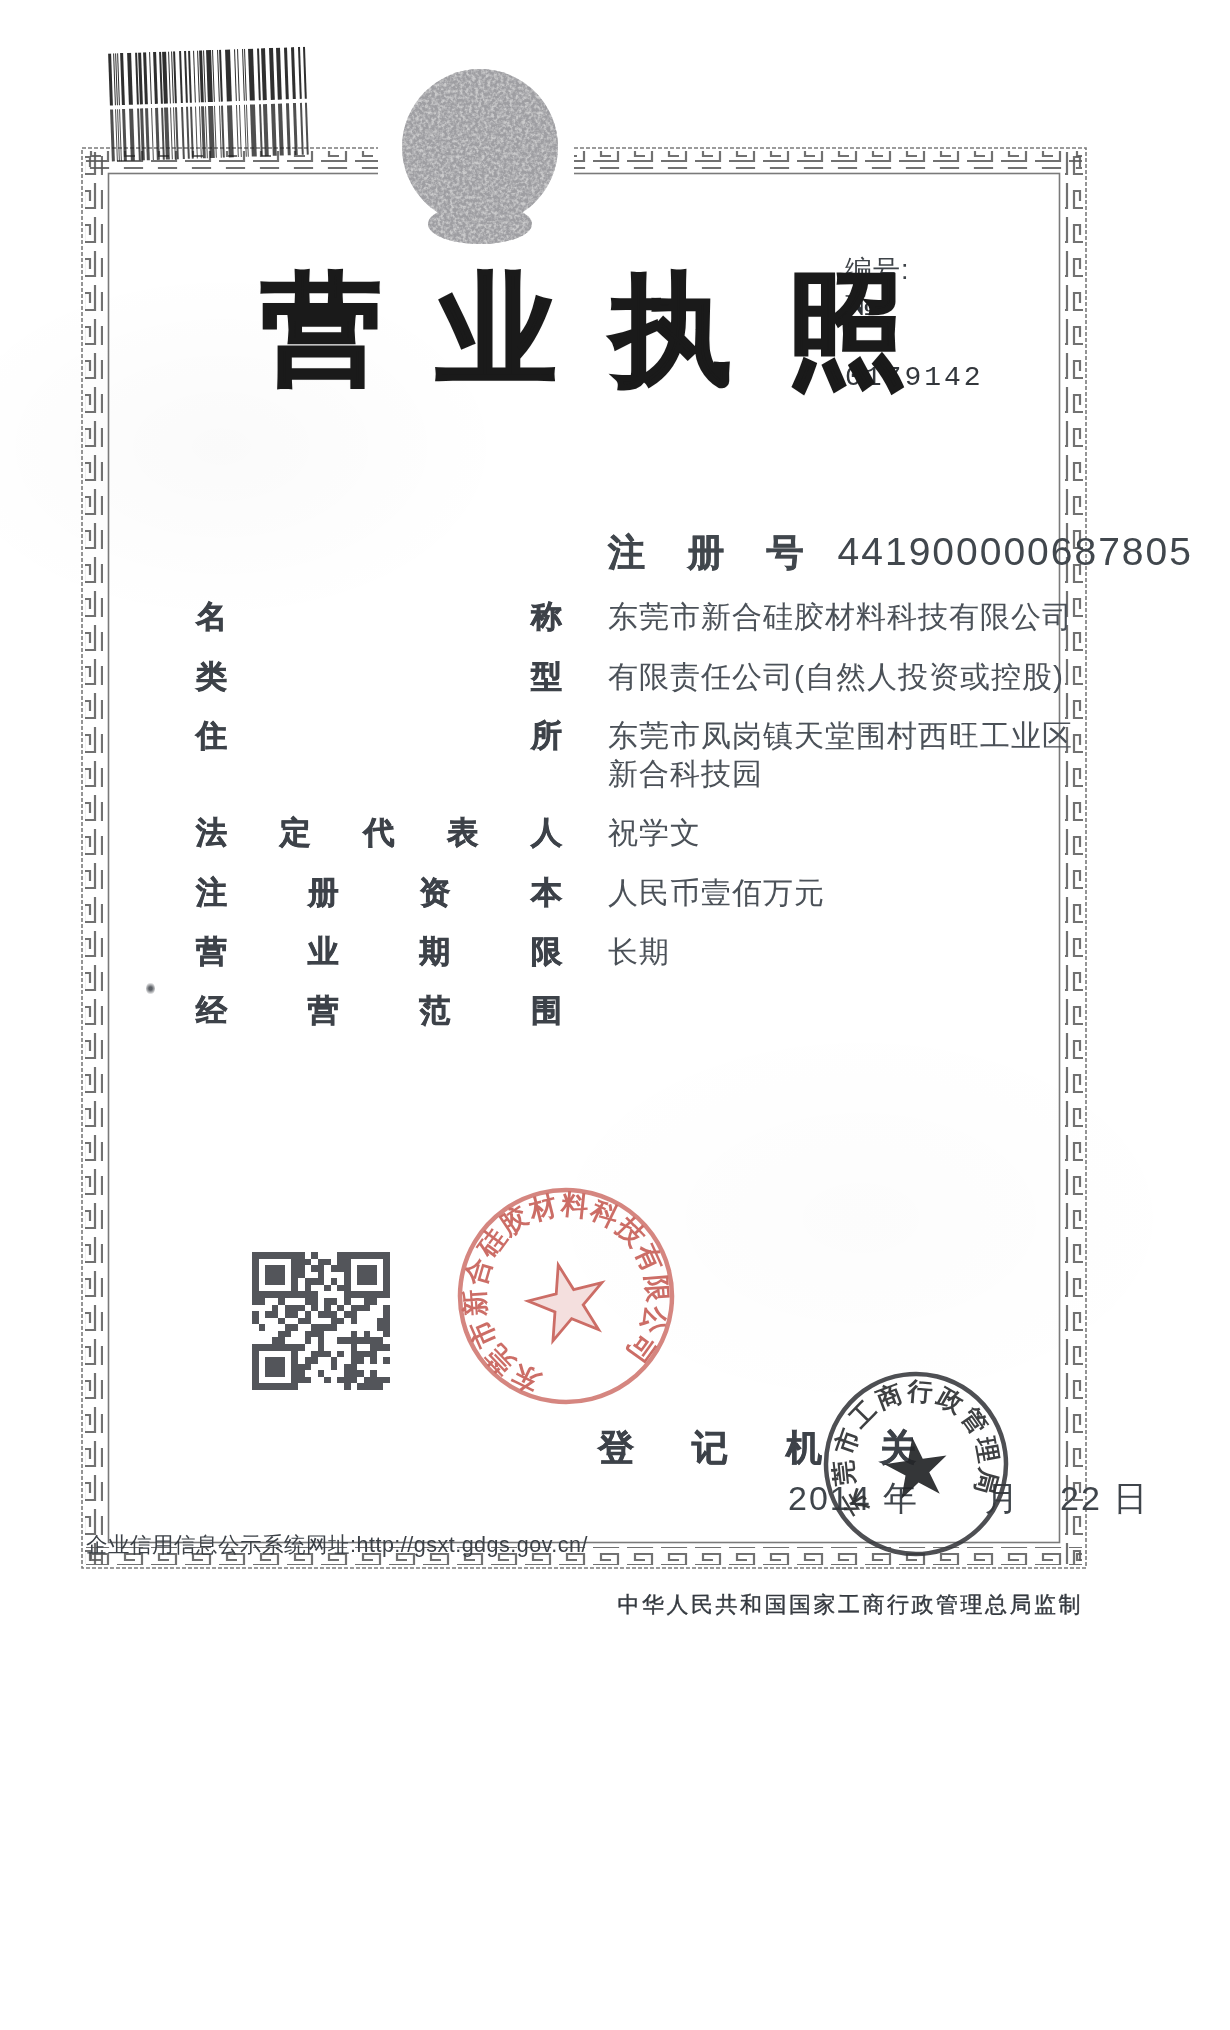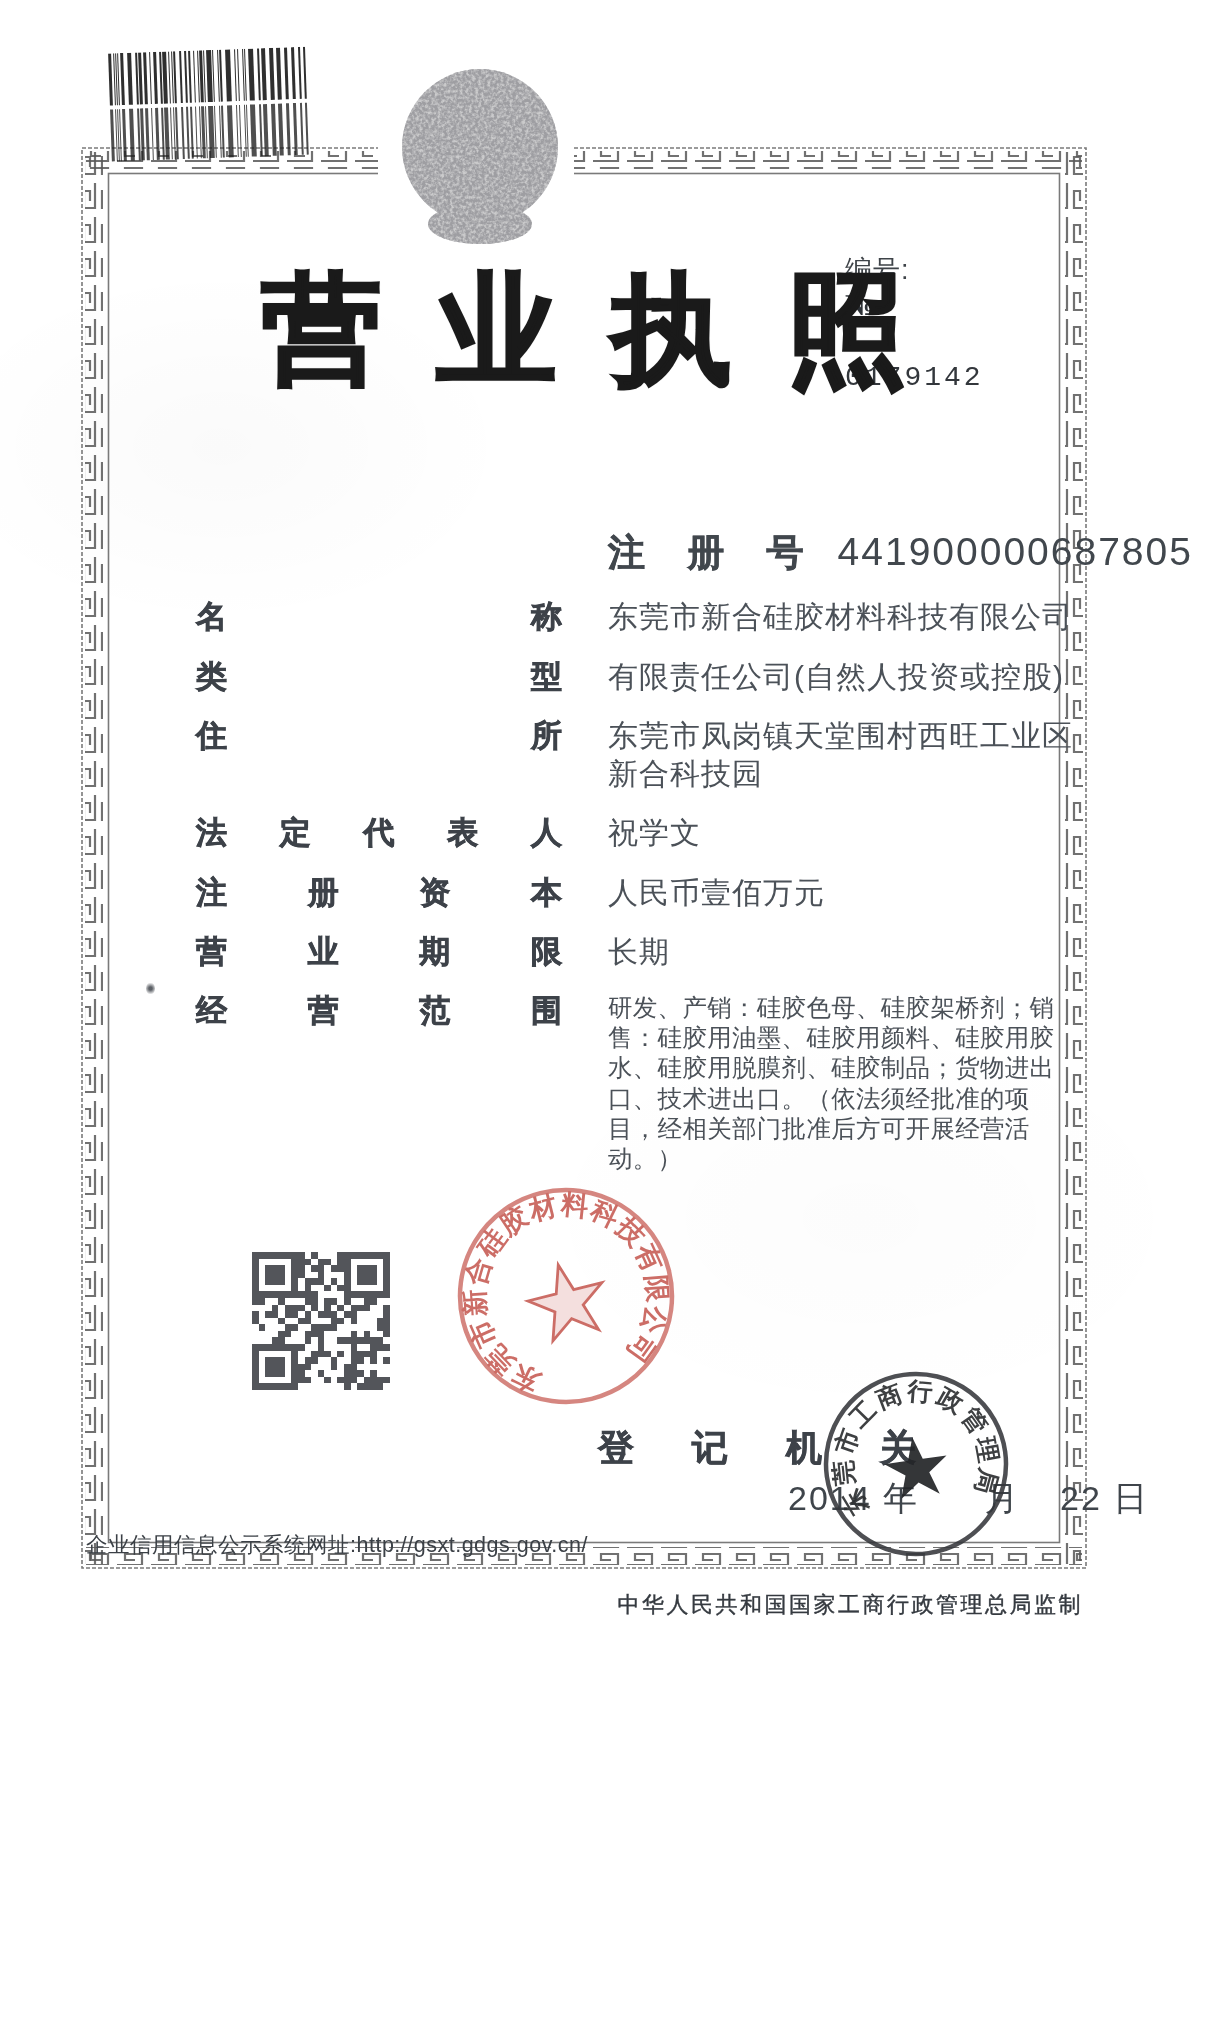--- a/index.html
+++ b/index.html
@@ -208,21 +208,20 @@
     <div class="row">
       <span class="label">注册资本</span>
       <span class="value">人民币壹佰万元</span>
     </div>
     <div class="row">
       <span class="label">营业期限</span>
       <span class="value">长期</span>
     </div>
     <div class="row scope">
       <span class="label">经营范围</span>
-      <span class="value">研发、产销：硅胶色母、硅胶架桥剂；销售：硅胶用油墨、硅胶用颜料、硅胶用胶水、硅胶用脱膜剂、硅胶制品；货物进出口、技术进出口。（依法须经批准的项目，经相关部门批准后方可开展经营活动。）</span>
     </div>
   </div>
 
   <div class="speck"></div>
 
   <svg class="qr" id="qr-svg" width="138" height="138" viewBox="0 0 21 21" shape-rendering="crispEdges" fill="#53555a">
       <rect x="0" y="0" width="1" height="1"></rect>
       <rect x="1" y="0" width="1" height="1"></rect>
       <rect x="2" y="0" width="1" height="1"></rect>
       <rect x="3" y="0" width="1" height="1"></rect>

